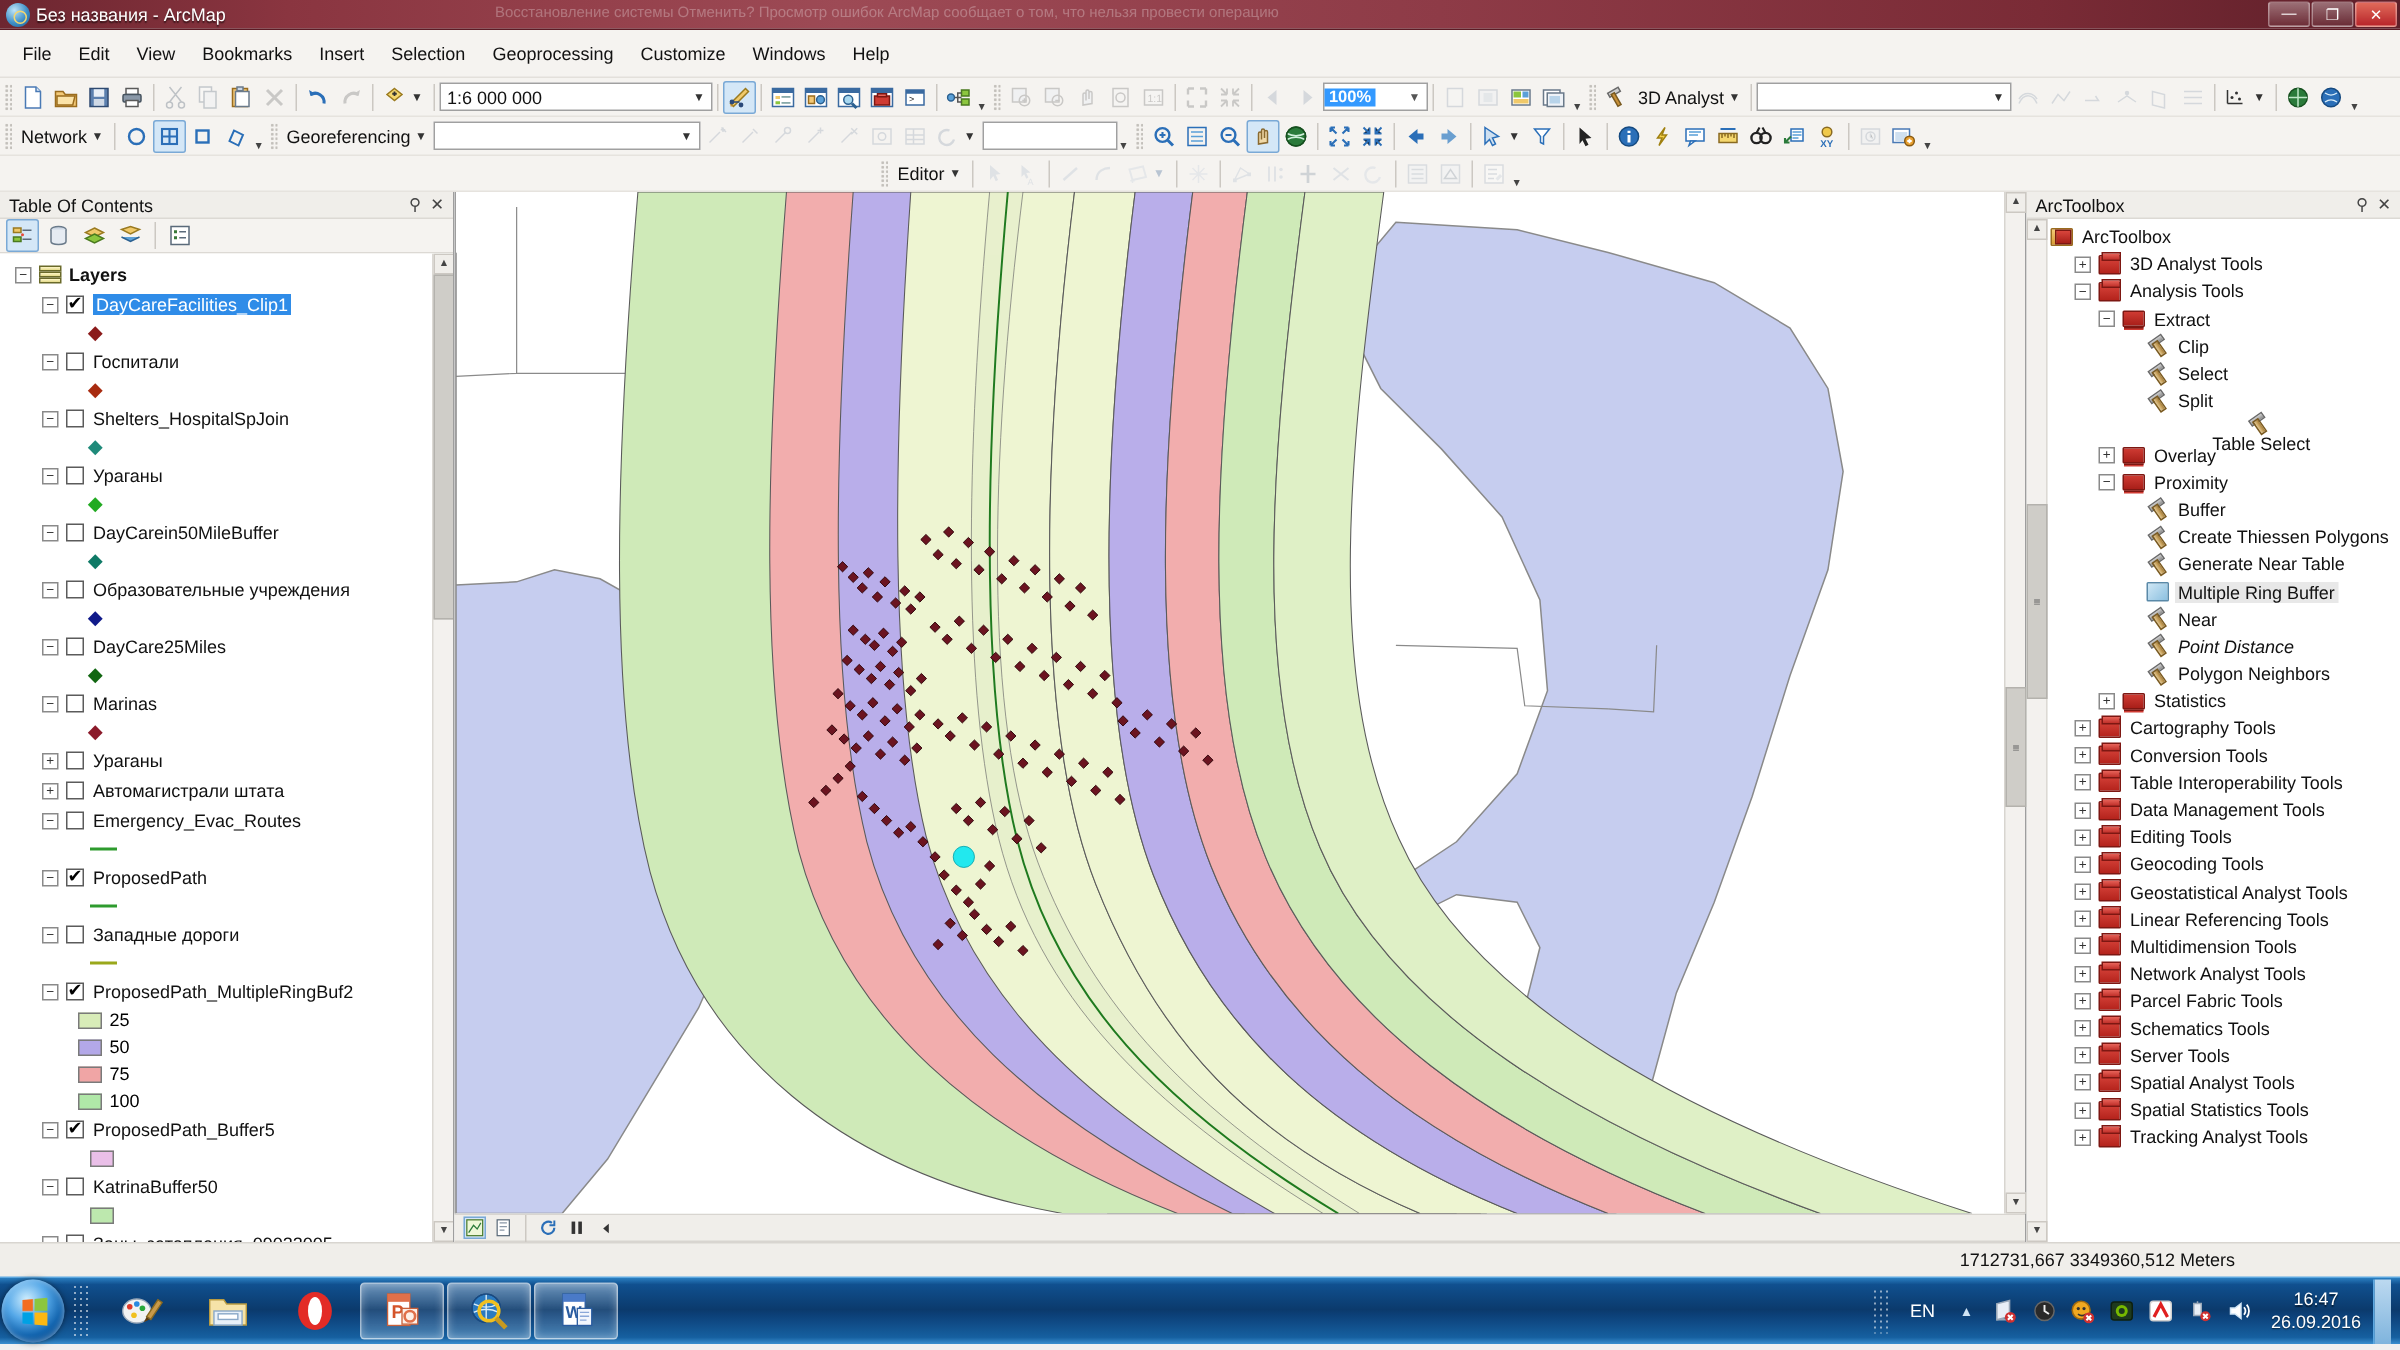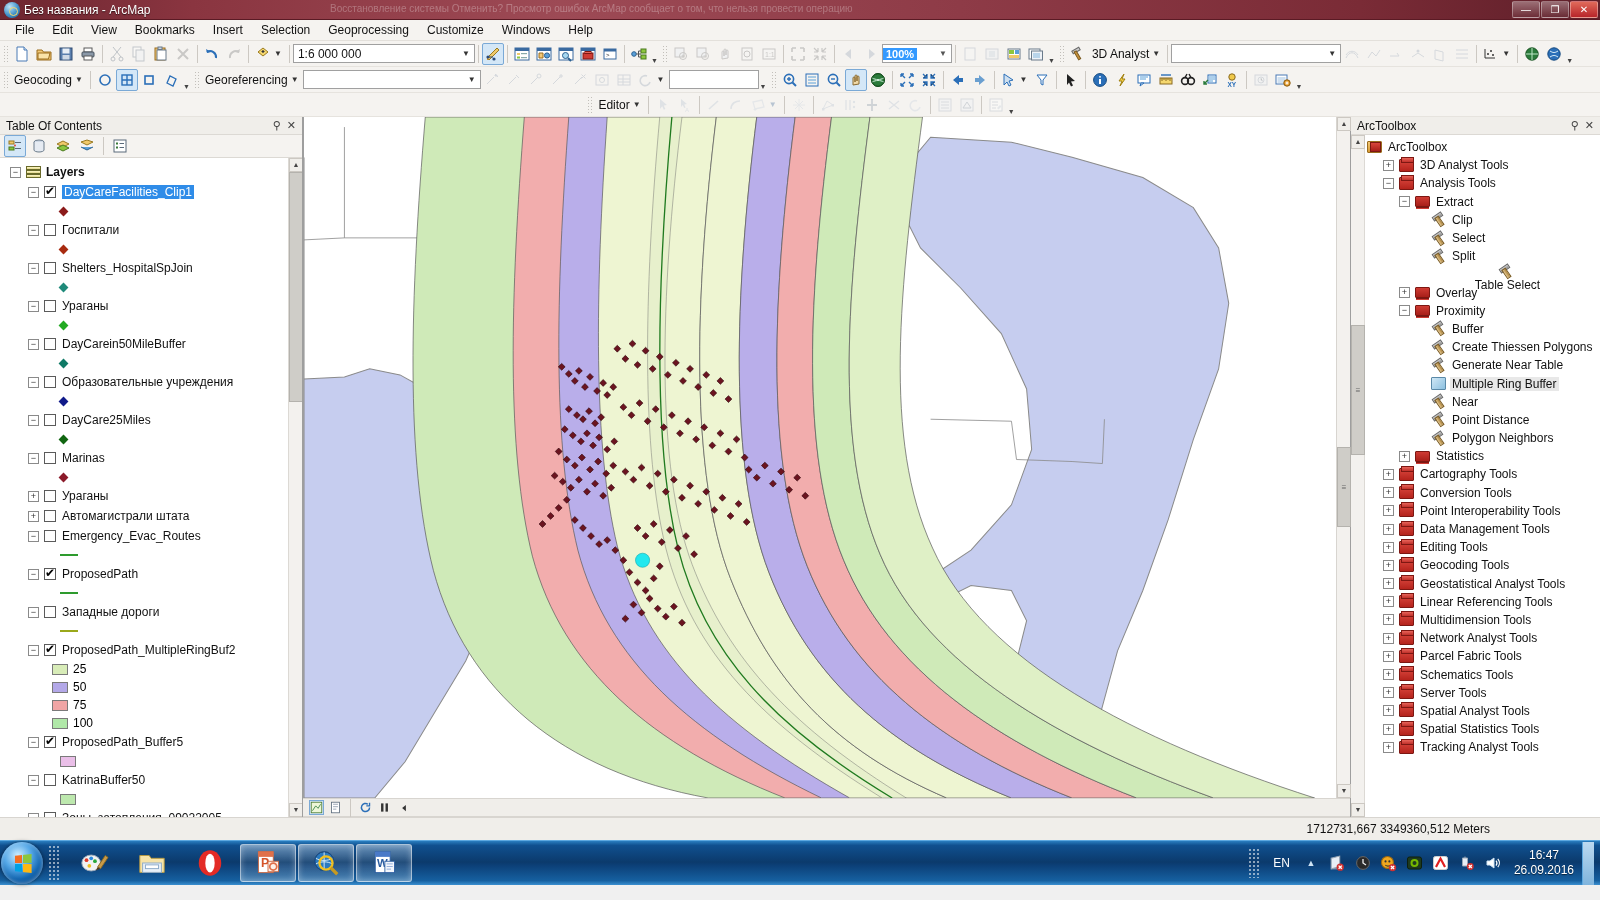--- a/index.html
+++ b/index.html
@@ -41,21 +41,21 @@
   #tb-buttons div {
     width: 28px; height: 17px; border:1px solid rgba(255,255,255,.35);
     border-radius:2px; display:flex; align-items:center; justify-content:center;
     color:#fff; font-size:10px;
     background: linear-gradient(to bottom, rgba(255,255,255,.35), rgba(255,255,255,.05));
   }
   #tb-buttons div.close { background: linear-gradient(to bottom,#e06a5a,#b8252a); }
 
   
   #menubar {
-    height: 21px; background: #f5f3f0; display: flex; align-items: center;
+    height: 32px; background: #f5f3f0; display: flex; align-items: center;
     padding-left: 6px; border-bottom: 1px solid #e3e0db;
   }
   #menubar .mi { padding: 2px 9px; font-size: 12px; color: #111; cursor: default; }
 
   
   .toolbar-row {
     height: 26px; background:#f5f3f0; display:flex; align-items:center;
     border-bottom: 1px solid #e6e3de;
   }
   .tbgroup { display:flex; align-items:center; height:24px; }
@@ -588,21 +588,21 @@
           <path d="M4 5c3 2 5 2 8 0M4 11c3-2 5-2 8 0" stroke="#d8ecf8" fill="none"></path>
         </svg>
       </div>
     <div class="overflow"></div>
   </div>
 </div>
 
 <div class="toolbar-row">
   <div class="tbgroup">
     <div class="grip"></div>
-    <span class="tlabel">Geocoding</span>
+    <span class="tlabel">Network</span>
     <span class="caret">▼</span>
     <div class="sep"></div>
     <div class="tbtn">
         <svg class="ic" viewBox="0 0 16 16">
           <circle cx="8" cy="8" r="5" fill="none" stroke="#2b6fb8" stroke-width="1.6"></circle>
         </svg>
       </div>
     <div class="tbtn sel">
         <svg class="ic" viewBox="0 0 16 16">
           <rect x="3" y="3" width="10" height="10" fill="none" stroke="#2b6fb8" stroke-width="1.4"></rect>
@@ -1426,21 +1426,21 @@
           <div class="atbrow hl" style="padding-left: 48px;">
             <span style="width: 16px; flex: 0 0 auto;"></span>
             <span class="scriptic"></span>
             <span class="atblabel">Multiple Ring Buffer</span>
           </div>
           <div class="atbrow" style="padding-left: 48px;">
             <span style="width: 16px; flex: 0 0 auto;"></span>
             <span class="hammer"></span>
             <span class="atblabel">Near</span>
           </div>
-          <div class="atbrow" style="padding-left: 48px;">
+          <div class="atbrow" style="padding-left: 48px; font-style: italic;">
             <span style="width: 16px; flex: 0 0 auto;"></span>
             <span class="hammer"></span>
             <span class="atblabel">Point Distance</span>
           </div>
           <div class="atbrow" style="padding-left: 48px;">
             <span style="width: 16px; flex: 0 0 auto;"></span>
             <span class="hammer"></span>
             <span class="atblabel">Polygon Neighbors</span>
           </div>
           <div class="atbrow" style="padding-left: 32px;">
@@ -1454,21 +1454,21 @@
             <span class="atblabel">Cartography Tools</span>
           </div>
           <div class="atbrow" style="padding-left: 16px;">
             <span class="expander">+</span>
             <span class="tbx"></span>
             <span class="atblabel">Conversion Tools</span>
           </div>
           <div class="atbrow" style="padding-left: 16px;">
             <span class="expander">+</span>
             <span class="tbx"></span>
-            <span class="atblabel">Point Interoperability Tools</span>
+            <span class="atblabel">Table Interoperability Tools</span>
           </div>
           <div class="atbrow" style="padding-left: 16px;">
             <span class="expander">+</span>
             <span class="tbx"></span>
             <span class="atblabel">Data Management Tools</span>
           </div>
           <div class="atbrow" style="padding-left: 16px;">
             <span class="expander">+</span>
             <span class="tbx"></span>
             <span class="atblabel">Editing Tools</span>

